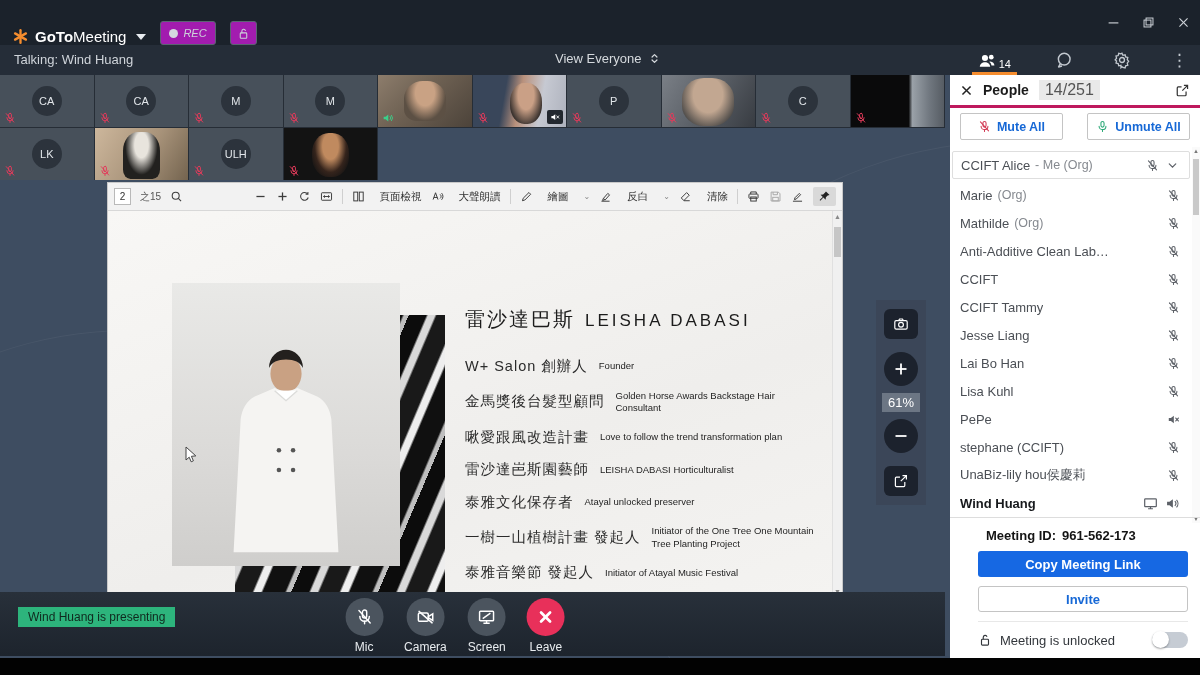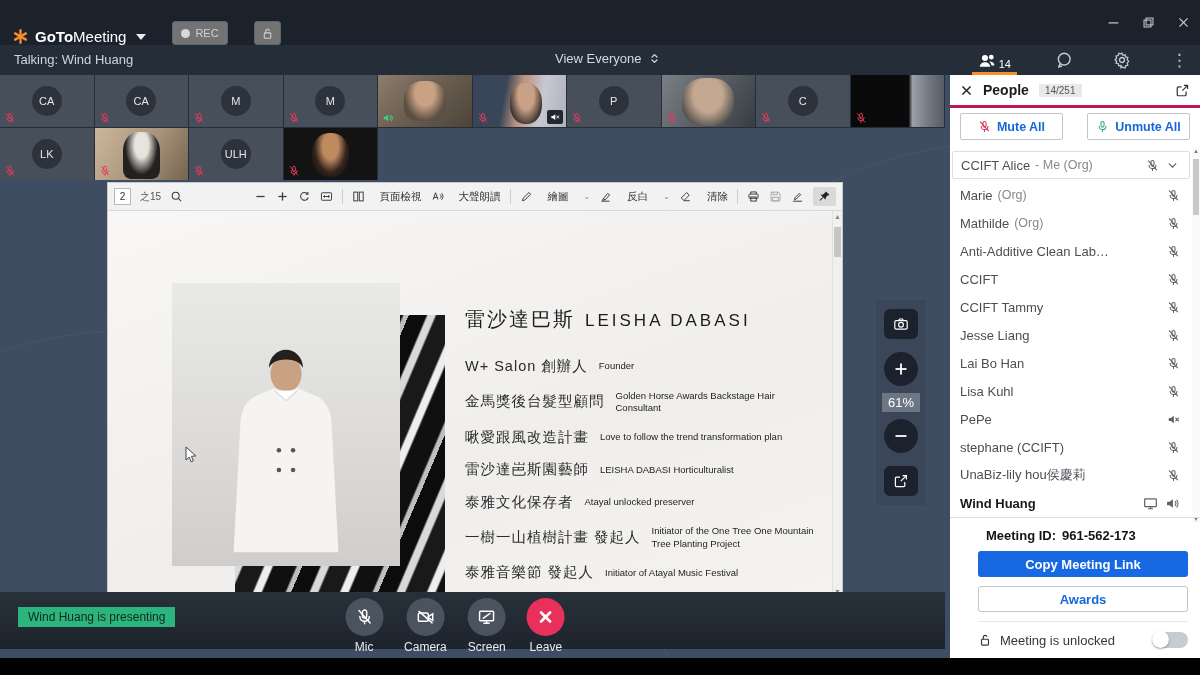--- a/index.html
+++ b/index.html
@@ -5,21 +5,21 @@
   * { margin:0; padding:0; box-sizing:border-box; }
   html,body { width:1200px; height:675px; background:#000; font-family:"Liberation Sans", sans-serif; overflow:hidden; }
   .app { position:absolute; left:0; top:0; width:1200px; height:658px; background:#3e4d61; }
 
   
   .titlebar { position:absolute; left:0; top:0; width:1200px; height:45px; background:#1b222b; display:flex; align-items:flex-end; }
   .brand { display:flex; align-items:center; gap:6px; margin-left:12px; }
   .brand-text { color:#fff; font-size:15px; }
   .brand-text b { font-weight:bold; }
   .caret-down { width:0; height:0; border-left:5px solid transparent; border-right:5px solid transparent; border-top:6px solid #e8ecf0; margin-left:4px; }
-  .tb-btn { display:flex; align-items:center; gap:5px; border:1px solid #5a6472; background:#737373; border-radius:3px; height:24px; padding:0 8px; color:#ccd2d9; font-size:11px; margin-left:26px; }
+  .tb-btn { display:flex; align-items:center; gap:5px; border:1px solid #5a6472; background:#a21caf; border-radius:3px; height:24px; padding:0 8px; color:#ccd2d9; font-size:11px; margin-left:14px;font-style:italic; }
   .tb-btn .dot { width:9px; height:9px; border-radius:50%; background:#d4d9df; }
   .win-controls { position:absolute; right:10px; top:0; height:45px; display:flex; align-items:center; gap:22px; color:#cfd4da; }
   .win-controls .icon svg { width:13px; height:13px; }
 
   
   .toolbar { position:absolute; left:0; top:45px; width:1200px; height:30px; background:#252d38; }
   .talking { position:absolute; left:14px; top:7px; color:#cfd4da; font-size:13px; }
   .view-sel { position:absolute; left:555px; top:6px; display:flex; align-items:center; gap:7px; color:#d6dade; font-size:13px; }
   .view-sel .icon svg { width:13px; height:13px; }
   .tool-icons { position:absolute; right:12px; top:0; height:30px; display:flex; align-items:center; gap:40px; }
@@ -93,37 +93,37 @@
   .cursor svg { width:13px; height:18px; }
 
   
   .zoomctl { position:absolute; left:876px; top:300px; width:50px; padding:9px 0; background:rgba(56,66,82,.55); display:flex; flex-direction:column; align-items:center; gap:13px; }
   .zc-sq { width:34px; height:30px; border-radius:6px; background:rgba(26,32,41,.92); color:#fff; display:flex; align-items:center; justify-content:center; }
   .zc-circle { width:34px; height:34px; border-radius:50%; background:rgba(26,32,41,.92); color:#fff; display:flex; align-items:center; justify-content:center; }
   .zc-sq svg, .zc-circle svg { width:16px; height:16px; }
   .zc-level { background:rgba(150,158,170,.55); color:#fff; font-size:13px; padding:2px 6px; margin:-6px 0; }
 
   
-  .bottombar { position:absolute; left:0; top:592px; width:945px; height:57px; background:linear-gradient(180deg,#28303a 0%,#1d242d 100%); }
+  .bottombar { position:absolute; left:0; top:592px; width:945px; height:64px; background:linear-gradient(180deg,#28303a 0%,#1d242d 100%); }
   .controls { position:absolute; left:50%; top:6px; transform:translateX(-58%); display:flex; gap:21px; }
   .ctl { display:flex; flex-direction:column; align-items:center; gap:4px; }
   .ctl-circle { width:38px; height:38px; border-radius:50%; display:flex; align-items:center; justify-content:center; color:#fff; }
   .ctl-circle.gray { background:#4b545e; }
   .ctl-circle.red { background:#e8305a; }
   .ctl-circle svg { width:18px; height:18px; }
   .ctl-label { color:#e8ecef; font-size:12px; }
   .presenting { position:absolute; left:18px; top:15px; background:#2db47c; color:#10291e; font-size:12px; padding:3px 10px; }
 
   
   .panel { position:absolute; left:950px; top:75px; width:250px; height:583px; background:#fff; }
   .panel-header { height:30px; display:flex; align-items:center; padding:0 10px; gap:10px; }
   .panel-header .close { color:#222; }
   .panel-header .close svg { width:13px; height:13px; }
   .panel-title { font-size:14px; font-weight:bold; color:#1b1b1b; }
-  .count-badge { background:#e9e9e9; color:#555; font-size:10px; padding:1px 6px; }
+  .count-badge { background:#e9e9e9; color:#555; font-size:16px; padding:1px 6px; }
   .popout { margin-left:auto; color:#333; }
   .popout svg { width:15px; height:15px; }
   .mute-row { display:flex; gap:24px; padding:5px 10px 8px 10px; border-top:3px solid #be185d; }
   .mute-btn { flex:1; height:27px; border:1px solid #c4c4c4; border-radius:2px; background:#fff; display:flex; align-items:center; justify-content:center; gap:6px; font-size:12.5px; font-weight:bold; color:#1668d6; }
   .mute-btn svg { width:13px; height:13px; }
   .mic-red { color:#d23b55; } .mic-green { color:#2aa876; }
   .plist { position:absolute; left:0; top:72px; width:242px; height:376px; padding-top:4px; }
   .p-row { height:28px; display:flex; align-items:center; padding:0 12px 0 10px; }
   .p-row.selected { border:1px solid #dedede; border-radius:2px; margin:0 2px 2px 2px; padding:0 10px 0 8px; }
   .p-name { font-size:13px; color:#4b4f55; white-space:nowrap; overflow:hidden; text-overflow:ellipsis; max-width:150px; }
@@ -894,21 +894,21 @@
         </div>
       </div>
     <div class="plist-scroll">
       <span class="arr" style="top:1px;">▲</span>
       <div class="plist-thumb"></div>
       <span class="arr" style="bottom:1px;">▼</span>
     </div>
     <div class="panel-footer">
       <div class="meeting-id"><span>Meeting ID:</span><span>961-562-173</span></div>
       <button class="btn-primary">Copy Meeting Link</button>
-      <button class="btn-outline">Awards</button>
+      <button class="btn-outline">Invite</button>
       <div class="lock-row">
         <span class="icon">
             <svg viewBox="0 0 16 16" fill="none" stroke="#33373c" stroke-width="1.3">
               <rect x="4" y="7.2" width="8" height="6.6" rx="1"></rect>
               <path d="M6 7.2V4.9a2.2 2.2 0 0 1 4.3-.6"></path>
             </svg>
           </span>
         <span>Meeting is unlocked</span>
         <div class="toggle">
             <div class="knob"></div>

